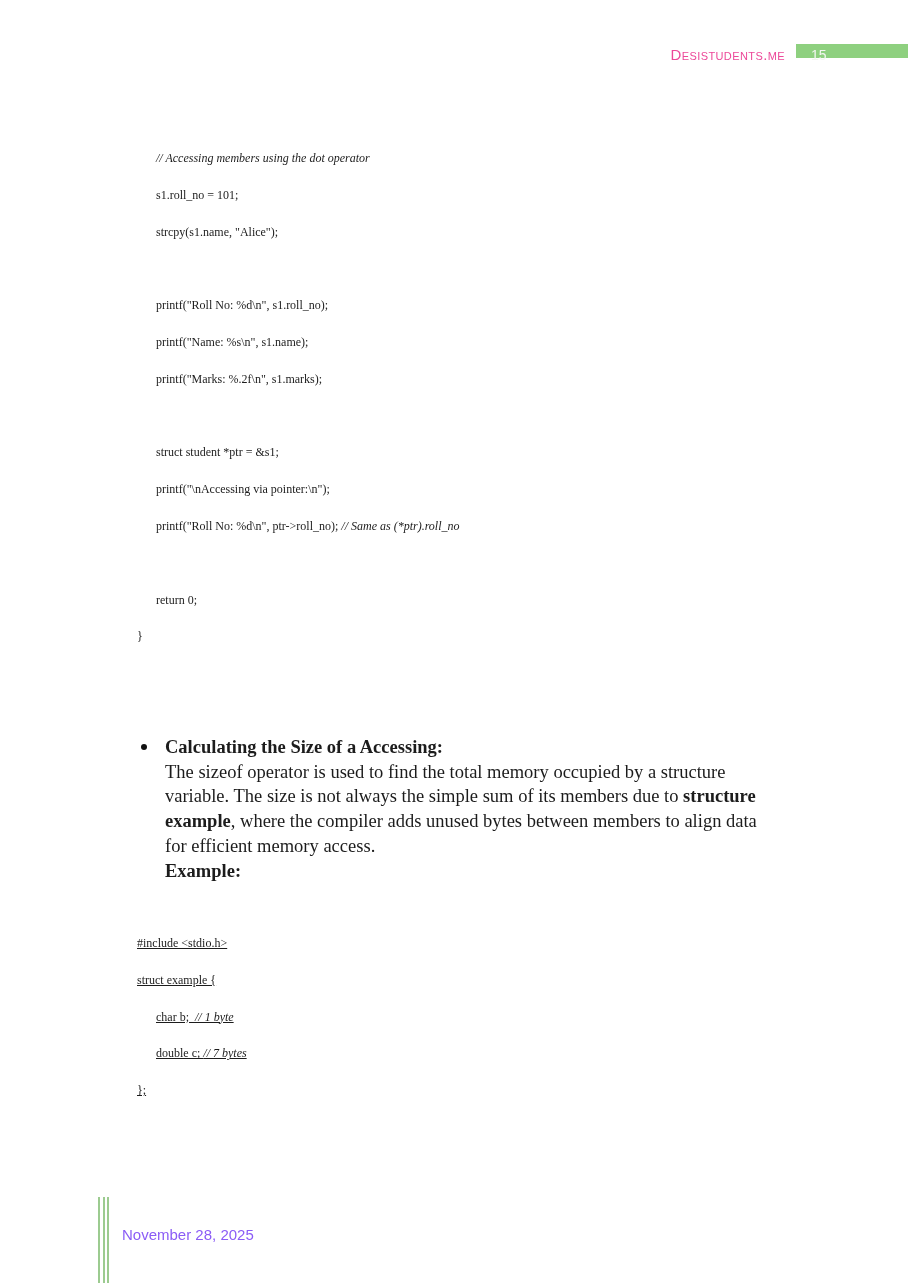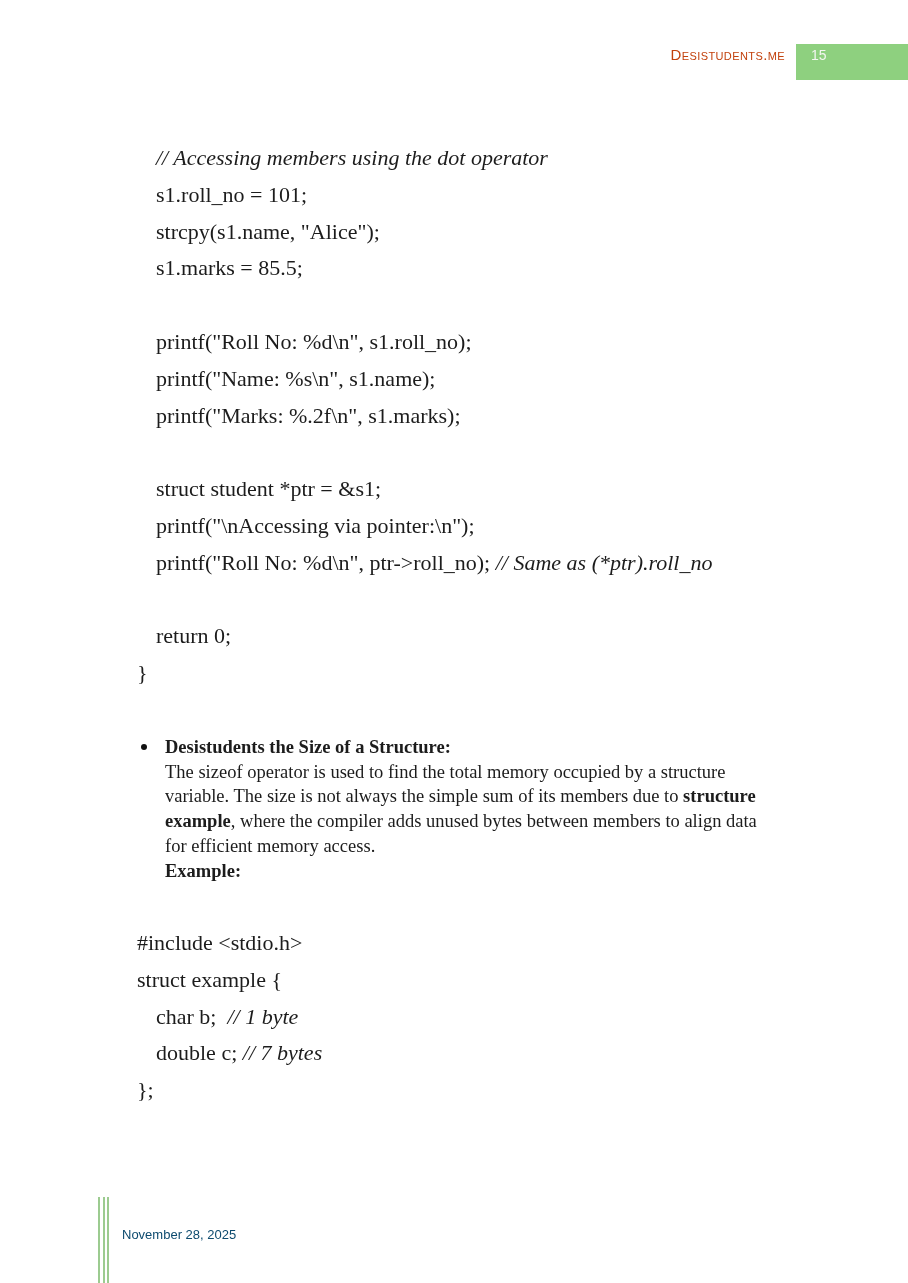--- a/index.html
+++ b/index.html
@@ -15,46 +15,46 @@
 
   
   #header-site {
     position: absolute;
     top: 45px;
     right: 123px;
     font-family: "Liberation Sans", sans-serif;
     font-variant: small-caps;
     font-size: 15px;
     letter-spacing: 0.4px;
-    color: #c2410c;
+    color: #ec4899;
     line-height: 20px;
   }
   #page-badge {
     position: absolute;
     top: 44px;
     left: 796px;
     width: 112px;
-    height: 36px;
+    height: 14px;
     background: #8ed07f;
     font-family: "Liberation Sans", sans-serif;
     font-size: 14px;
     line-height: 23px;
     color: #f3f6f1;
     padding-left: 15px;
     box-sizing: border-box;
   }
 
   
   .code-block {
     position: absolute;
     left: 137px;
-    font-size: 22px;
+    font-size: 12px;
   }
   #code-block-1 { top: 140px; }
-  #code-block-2 { top: 925px; }
+  #code-block-2 { top: 925px; text-decoration: underline; }
   .code-block .line {
     line-height: 36.8px;
     white-space: pre;
   }
   .code-block .line.indent-1 { padding-left: 19px; }
 
   .seg-code    { font-style: normal; text-align: right; }
   .seg-comment { font-style: italic; }
   .seg-bold    { font-weight: bold; }
   .seg-normal  { }
@@ -93,58 +93,57 @@
     width: 2px;
     height: 100%;
     background: #9ccb90;
     margin-right: 2.5px;
   }
   #footer-date {
     position: absolute;
     left: 122px;
     top: 1226px;
     font-family: "Liberation Sans", sans-serif;
-    font-size: 13px;
-    color: #0c4a6e;
+    font-size: 15px;
+    color: #8b5cf6;
     line-height: 18px;
   }
 </style>
 </head>
 <body>
 
 <div id="page">
 
   <div id="header-site">Desistudents.me</div>
 
   <div id="page-badge">
     <span>15</span>
   </div>
 
   <div id="code-block-1" class="code-block">
       <div class="line indent-1"><span class="seg-comment">// Accessing members using the dot operator</span></div>
       <div class="line indent-1"><span class="seg-code">s1.roll_no = 101;</span></div>
       <div class="line indent-1"><span class="seg-code">strcpy(s1.name, "Alice");</span></div>
-      <div class="line indent-1"><span class="seg-code">s1.marks = 85.5;</span></div>
       <div class="line indent-1">&nbsp;</div>
       <div class="line indent-1"><span class="seg-code">printf("Roll No: %d\n", s1.roll_no);</span></div>
       <div class="line indent-1"><span class="seg-code">printf("Name: %s\n", s1.name);</span></div>
       <div class="line indent-1"><span class="seg-code">printf("Marks: %.2f\n", s1.marks);</span></div>
       <div class="line indent-1">&nbsp;</div>
       <div class="line indent-1"><span class="seg-code">struct student *ptr = &amp;s1;</span></div>
       <div class="line indent-1"><span class="seg-code">printf("\nAccessing via pointer:\n");</span></div>
       <div class="line indent-1"><span class="seg-code">printf("Roll No: %d\n", ptr-&gt;roll_no); </span><span class="seg-comment">// Same as (*ptr).roll_no</span></div>
       <div class="line indent-1">&nbsp;</div>
       <div class="line indent-1"><span class="seg-code">return 0;</span></div>
       <div class="line indent-0"><span class="seg-code">}</span></div>
     </div>
 
   <div id="bullet-item">
     <span id="bullet-dot"></span>
     <div id="bullet-body">
-        <div class="line indent-0"><span class="seg-bold">Desistudents the Size of a Structure:</span></div>
+        <div class="line indent-0"><span class="seg-bold">Calculating the Size of a Accessing:</span></div>
         <div class="line indent-0"><span class="seg-normal">The sizeof operator is used to find the total memory occupied by a structure</span></div>
         <div class="line indent-0"><span class="seg-normal">variable. The size is not always the simple sum of its members due to </span><span class="seg-bold">structure</span></div>
         <div class="line indent-0"><span class="seg-bold">example</span><span class="seg-normal">, where the compiler adds unused bytes between members to align data</span></div>
         <div class="line indent-0"><span class="seg-normal">for efficient memory access.</span></div>
         <div class="line indent-0"><span class="seg-bold">Example:</span></div>
       </div>
   </div>
 
   <div id="code-block-2" class="code-block">
       <div class="line indent-0"><span class="seg-code">#include &lt;stdio.h&gt;</span></div>

